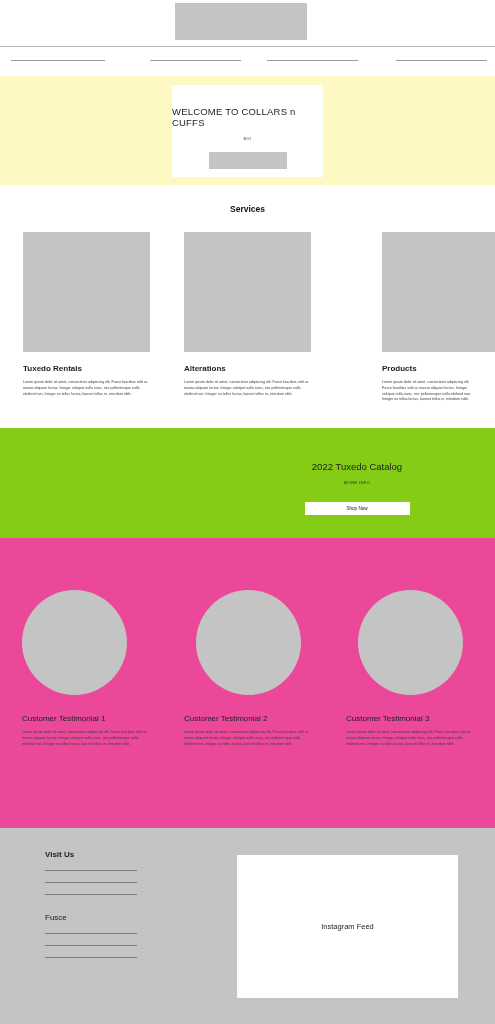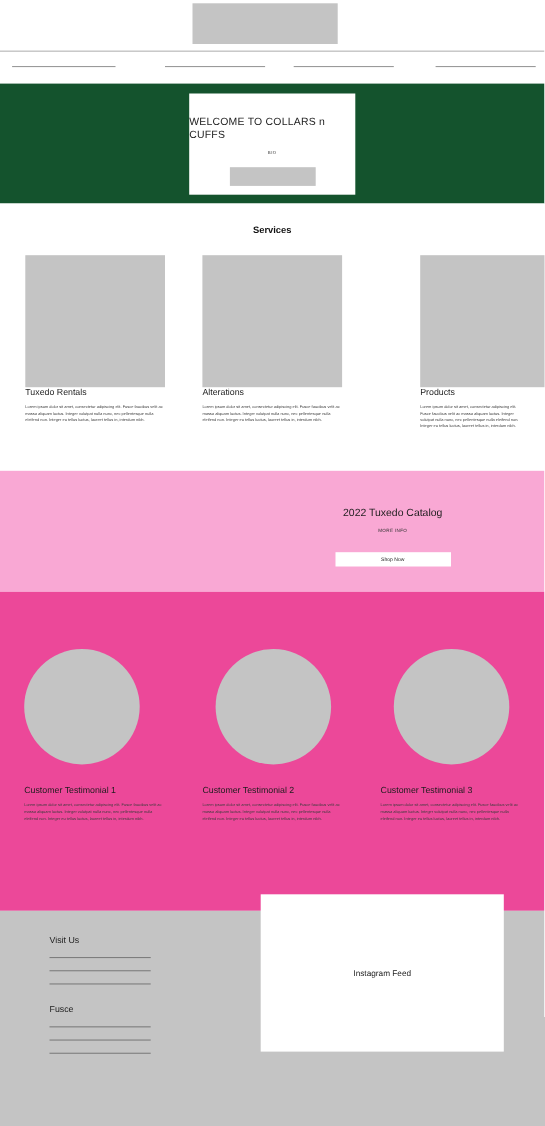--- a/index.html
+++ b/index.html
@@ -25,21 +25,21 @@
   .nav { position: absolute; left: 0; top: 58px; width: 495px; height: 8px; }
   .nav-line { position: absolute; top: 2px; height: 1px; background: #9a9a9a; }
   .nav-line.n0 { left: 11px;  width: 94px; }
   .nav-line.n1 { left: 150px; width: 91px; }
   .nav-line.n2 { left: 267px; width: 91px; }
   .nav-line.n3 { left: 396px; width: 91px; }
 
   
   .hero {
     position: absolute; left: 0; top: 76px; width: 495px; height: 109px;
-    background: #14532d;
+    background: #fef9c3;
   }
   .hero-card {
     position: absolute; left: 172px; top: 9px; width: 151px; height: 92px;
     background: #ffffff;
     display: flex; flex-direction: column; align-items: center;
   }
   .hero-title { margin-top: 21px; font-size: 9.5px; letter-spacing: .2px; color: #1d1d1d; }
   .hero-sub   { margin-top: 8px; font-size: 4px; letter-spacing: .4px; color: #3a3a3a; }
   .hero-btn   { margin-top: 11px; width: 78px; height: 17px; background: #c4c4c4; }
 
@@ -48,27 +48,27 @@
   .services-title {
     position: absolute; left: 0; top: 19px; width: 495px;
     text-align: center; font-size: 8.5px; font-weight: bold; color: #111;
   }
   .svc-grid { position: absolute; left: 0; top: 47px; width: 495px; }
   .svc-card { position: absolute; top: 0; width: 127px; }
   .svc-card.c0 { left: 23px; }
   .svc-card.c1 { left: 184px; }
   .svc-card.c2 { left: 346px; padding-left: 36px; }
   .svc-img { width: 127px; height: 120px; background: #c4c4c4; }
-  .svc-name { font-size: 8px; color: #1d1d1d; }
+  .svc-name { margin-top: 12px; font-size: 8px; color: #1d1d1d; font-weight: bold; }
   .svc-body { margin-top: 7px; font-size: 3.6px; line-height: 1.62; color: #3c3c3c; }
 
   
   .catalog {
     position: absolute; left: 0; top: 428px; width: 495px; height: 110px;
-    background: #f9a8d4;
+    background: #84cc16;
     text-decoration: underline;
   }
   .catalog-inner { position: absolute; right: 48px; top: 33px; text-align: center; width: 180px; }
   .catalog-title { font-size: 9.5px; color: #1d1d1d; }
   .catalog-more  { margin-top: 8px; font-size: 4.2px; letter-spacing: .3px; color: #333; }
   .catalog-btn {
     margin: 17px auto 0; width: 105px; height: 13px; background: #ffffff;
     display: flex; align-items: center; justify-content: center;
     font-size: 4.6px; color: #222; cursor: pointer;
   }
@@ -81,26 +81,26 @@
   .t-card.c2 { left: 346px; }
   .t-avatar { width: 105px; height: 105px; border-radius: 50%; background: #c4c4c4; margin: 0 auto 0 0; }
   .t-card.c1 .t-avatar { margin: 0 auto; }
   .t-card.c2 .t-avatar { margin: 0 auto; }
   .t-name { margin-top: 19px; font-size: 8px; color: #1d1d1d; }
   .t-body { margin-top: 7px; font-size: 3.6px; line-height: 1.62; color: #3c3c3c; }
 
   
   .footer { position: absolute; left: 0; top: 828px; width: 495px; height: 196px; background: #c4c4c4; }
   .foot-col { position: absolute; left: 45px; width: 92px; }
-  .foot-col.visit { top: 22px; }
+  .foot-col.visit { top: 22px; font-weight: bold; }
   .foot-col.menu  { top: 85px; }
   .foot-h { font-size: 8px; color: #1d1d1d; }
   .foot-line { margin-top: 11px; height: 1px; width: 92px; background: #7d7d7d; }
   .insta {
-    position: absolute; left: 237px; top: 813px; width: 221px; height: 143px;
+    position: absolute; left: 237px; top: 855px; width: 221px; height: 143px;
     background: #ffffff; display: flex; align-items: center; justify-content: center;
   }
   .insta-label { font-size: 7.5px; color: #1d1d1d; }
 </style>
 </head>
 <body>
 
 <div class="page">
 
   <div class="header">

